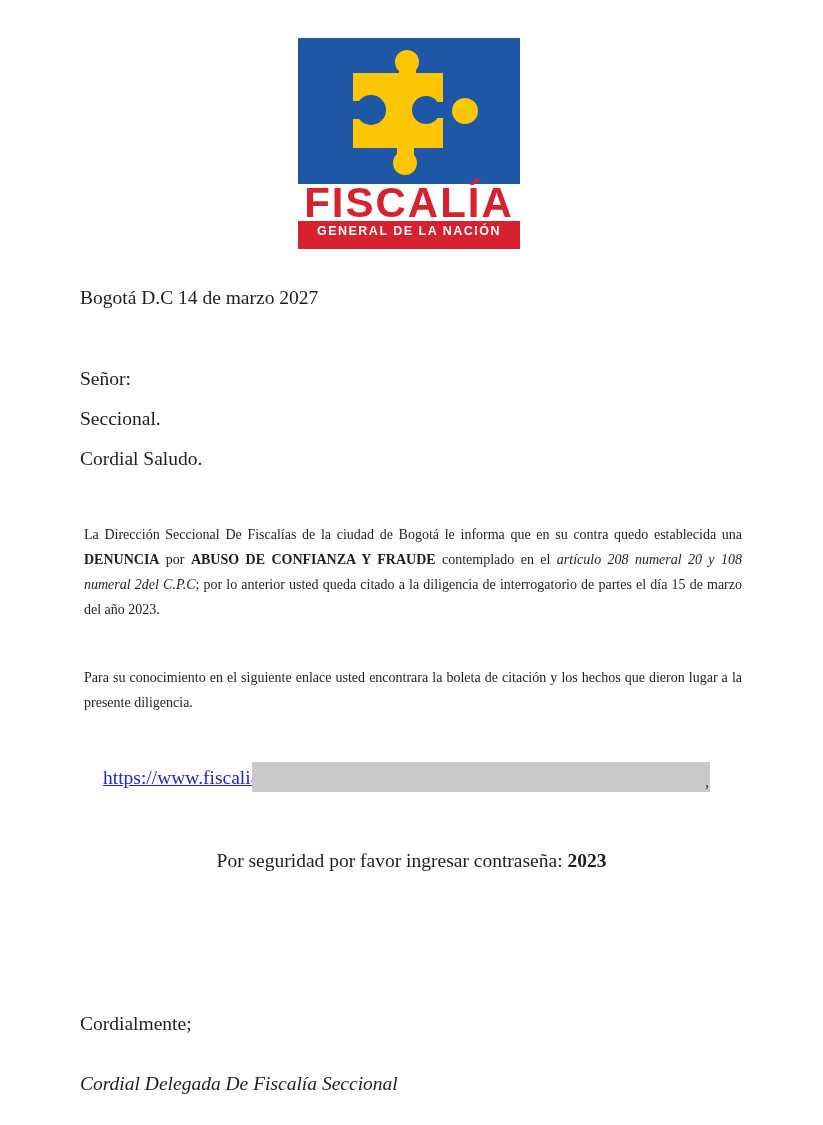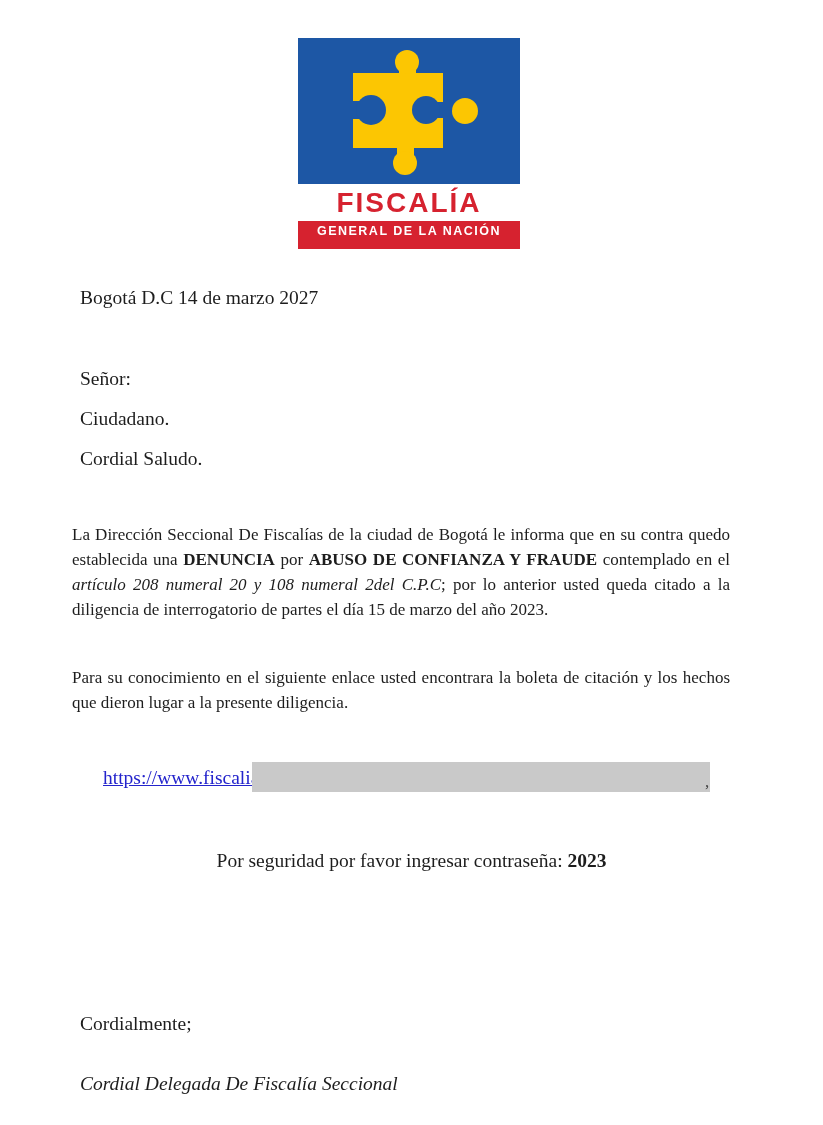--- a/index.html
+++ b/index.html
@@ -15,34 +15,34 @@
   body { background:#fff; }
   .page {
     position:relative; width:823px; height:1125px; margin:0 auto;
     background:var(--page-bg); color:var(--text);
     font-family:"Liberation Serif", serif; overflow:hidden;
   }
   .logo { position:absolute; left:298px; top:38px; width:222px; text-align:center; }
   .logo-emblem { width:222px; height:146px; display:block; }
   .logo-title {
     color:var(--logo-red); font-family:"Liberation Sans", sans-serif;
-    font-weight:bold; font-size:28px; letter-spacing:2px; line-height:34px; margin-top:2px;
+    font-weight:bold; font-size:42px; letter-spacing:2px; line-height:34px; margin-top:2px;
     white-space:nowrap;
   }
   .logo-band {
     background:var(--logo-red); color:#ffffff; font-family:"Liberation Sans", sans-serif;
     font-weight:bold; font-size:12.5px; letter-spacing:1.5px; height:28px; line-height:20px;
     margin-top:1px; white-space:nowrap;
   }
   .tline { position:absolute; left:80px; font-size:19.5px; line-height:24px; white-space:nowrap; }
   .date-line   { top:286px; }
   .salutation  { top:367px; }
   .recipient   { top:407px; }
   .greeting    { top:447px; }
-  .para { position:absolute; left:72px; width:658px; text-align:justify; font-size:17px; line-height:25px; }
+  .para { position:absolute; left:84px; width:658px; text-align:justify; font-size:14px; line-height:25px; }
   .para1 { top:522px; }
   .para2 { top:665px; }
   .link-row { position:absolute; left:103px; top:766px; font-size:19.5px; line-height:24px; }
   .link-row a { color:var(--link-blue); text-decoration:underline; }
   .redaction { position:absolute; left:252px; top:762px; width:458px; height:30px; background:var(--redaction-gray); }
   .trailing-mark { position:absolute; left:705px; top:772px; font-size:17px; color:#444; }
   .password { position:absolute; left:0; top:849px; width:100%; text-align:center; font-size:19.5px; line-height:24px; }
   .closing      { top:1012px; }
   .signer-name  { top:1050px; }
   .signer-title { top:1072px; font-style:italic; }
@@ -72,21 +72,21 @@
 
       <circle cx="167" cy="73" r="13" style="fill:var(--logo-yellow)"></circle>
     </svg>
     <div class="logo-title">FISCALÍA</div>
     <div class="logo-band">GENERAL DE LA NACIÓN</div>
   </div>
 
   <div class="tline date-line">Bogotá D.C 14 de marzo 2027</div>
 
   <div class="tline salutation">Señor:</div>
-  <div class="tline recipient">Ciudadano.</div>
+  <div class="tline recipient">Seccional.</div>
   <div class="tline greeting">Cordial Saludo.</div>
 
   <div class="para para1"><span>La Dirección Seccional De Fiscalías de la ciudad de Bogotá le informa que en su contra quedo establecida una </span><span style="font-weight: bold;">DENUNCIA</span><span> por </span><span style="font-weight: bold;">ABUSO DE CONFIANZA Y FRAUDE</span><span> contemplado en el </span><span style="font-style: italic;">artículo 208 numeral 20 y 108 numeral 2del C.P.C</span><span>;  por lo anterior usted queda citado a la diligencia de interrogatorio de partes el día 15 de marzo del año 2023.</span></div>
 
   <div class="para para2">Para su conocimiento en el siguiente enlace usted encontrara la boleta de citación  y los hechos que dieron lugar a la presente diligencia.</div>
 
   <div class="link-row">
     <a href="#">https://www.fiscalia</a>
   </div>
   <div class="redaction"></div>

